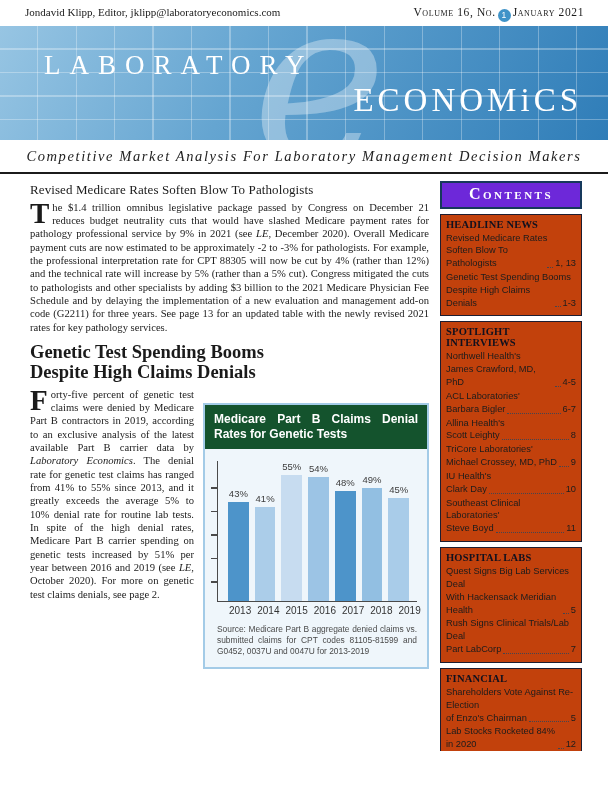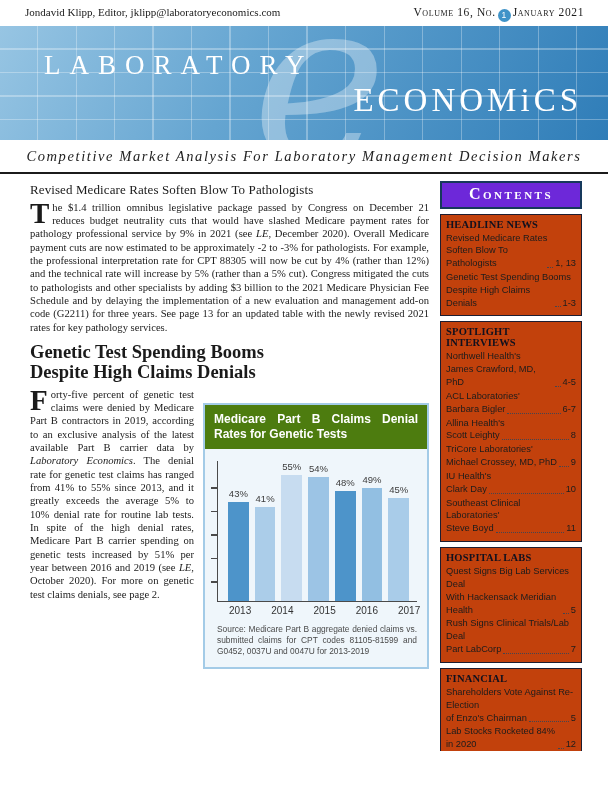--- a/index.html
+++ b/index.html
@@ -33,32 +33,32 @@
   .main{display:flex;gap:11px;padding:7px 26px 0 30px;}
   .leftcol{flex:1;min-width:0;}
   .h1{font-size:13px;font-weight:normal;margin:1px 0 3px;letter-spacing:.1px;}
   .h2{font-size:18.5px;font-weight:bold;line-height:1.1;margin:8px 0 5px;}
   .body-p{font-size:10.6px;line-height:1.26;text-align:justify;margin:0 0 6px;}
   .dropcap{float:left;font-size:29px;line-height:23px;font-weight:bold;padding:1px 3px 0 0;}
 
   
   .chartbox{float:right;width:222px;margin:15px 0 3px 9px;border:2px solid #a3cbe7;
             background:#eff6fb;font-family:"Liberation Sans",sans-serif;}
-  .chart-titlebar{background:#4d7c0f;color:#fff;font-weight:bold;font-size:12px;
+  .chart-titlebar{background:#14532d;color:#fff;font-weight:bold;font-size:12px;
                   line-height:1.25;padding:7px 9px;}
   .plot{margin:12px 10px 0 12px;position:relative;}
   .plot-inner{display:flex;align-items:flex-end;gap:6px;height:140px;
               border-left:1.5px solid #4a4a4a;border-bottom:1.5px solid #4a4a4a;
               padding:0 8px 0 10px;position:relative;}
   .ticks{position:absolute;left:-7px;top:4px;bottom:0;width:6px;
          background:repeating-linear-gradient(to bottom,transparent 0 22px,#4a4a4a 22px 23.5px);}
   .barcol{flex:1;display:flex;flex-direction:column;align-items:center;justify-content:flex-end;}
   .bar-label{font-size:9.5px;color:#3c3c3c;margin-bottom:2px;}
   .bar{width:100%;}
-  .years{display:flex;gap:20px;margin:3px 18px 0 24px;}
+  .years{display:flex;gap:6px;margin:3px 18px 0 24px;}
   .year{flex:1;text-align:center;font-size:10px;color:#333;}
   .source{font-size:8.4px;color:#4a4a4a;line-height:1.32;margin:7px 10px 9px 12px;}
 
   
   .sidebar{width:142px;flex-shrink:0;font-family:"Liberation Sans",sans-serif;}
   .contents-hd{background:#6d28d9;border:2px solid #16395c;color:#fff;text-align:center;
                font-family:"Liberation Serif",serif;font-weight:bold;font-variant:small-caps;
                font-size:16px;letter-spacing:2.5px;padding:2px 0 4px;}
   .sec{border:1.5px solid #1d1d30;background:#c2410c;margin-top:5px;padding:4px 5px 5px;}
   .sec-title{font-family:"Liberation Serif",serif;font-weight:bold;font-size:10.5px;

